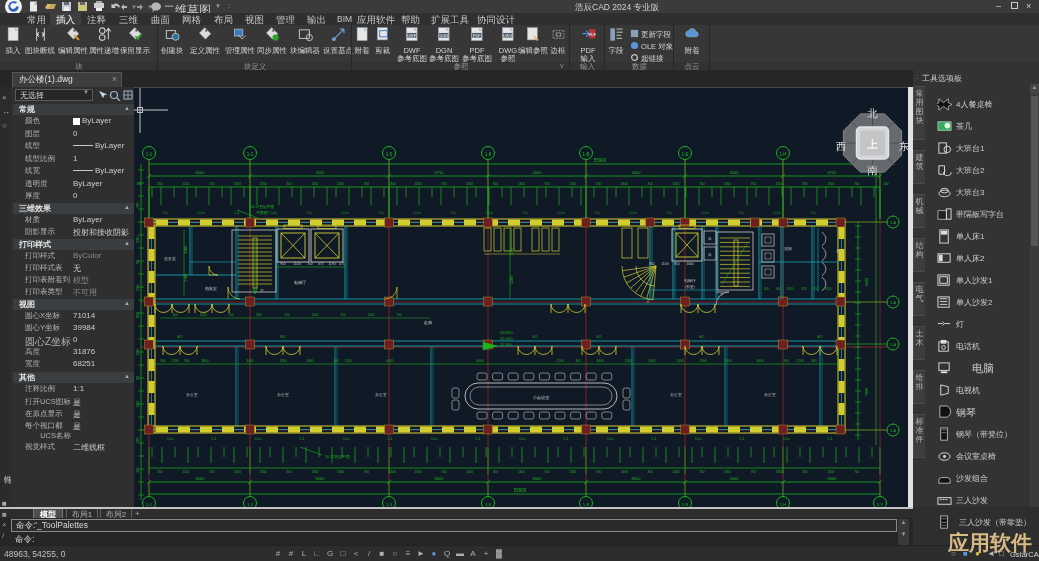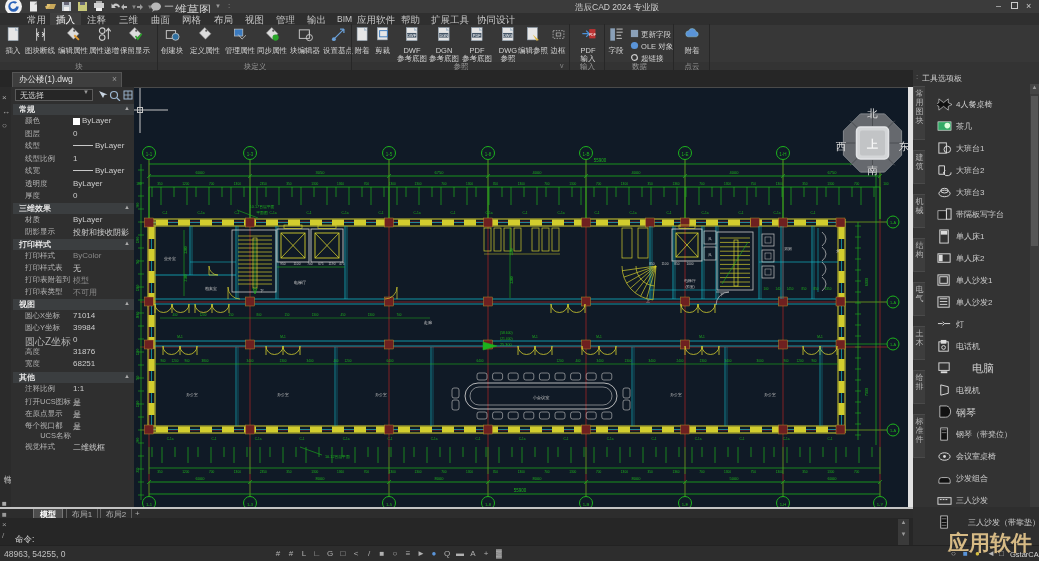--- a/index.html
+++ b/index.html
@@ -1250,39 +1250,42 @@
       <div style="position:absolute;left:24px;top:383px;height:22px;width:100px;white-space:nowrap;overflow:hidden"><svg width="15" height="15" viewBox="0 0 16 16" style="vertical-align:middle">
           <path d="M2,10 a3,3 0 0 1 3,-3 l6,0 a3,3 0 0 1 3,3 l0,3 l-12,0 z" fill="#111" stroke="#ddd" stroke-width="0.8"></path>
         </svg><span style="font-size:8px;color:#cccccc;margin-left:4px;vertical-align:middle">沙发组合</span></div>
       <div style="position:absolute;left:24px;top:405px;height:22px;width:100px;white-space:nowrap;overflow:hidden"><svg width="15" height="15" viewBox="0 0 16 16" style="vertical-align:middle">
           <rect x="1" y="5" width="14" height="7" fill="none" stroke="#ddd"></rect>
           <path d="M3,7 l2,0 M6,7 l2,0 M9,7 l2,0" stroke="#ddd"></path>
         </svg><span style="font-size:8px;color:#cccccc;margin-left:4px;vertical-align:middle">三人沙发</span></div>
       <div style="position:absolute;left:24px;top:427px;height:22px;width:100px;white-space:nowrap;overflow:hidden"><svg width="15" height="15" viewBox="0 0 16 16" style="vertical-align:middle">
           <rect x="4" y="1" width="7" height="13" fill="#111" stroke="#ddd" stroke-width="0.8"></rect>
           <path d="M5,4 l5,0 M5,8 l5,0 M5,11 l5,0" stroke="#ddd" stroke-width="0.5"></path>
-        </svg><span style="font-size:8px;color:#cccccc;margin-left:16px;vertical-align:middle">三人沙发（带靠垫）</span></div>
+        </svg><span style="font-size:8px;color:#cccccc;margin-left:7px;vertical-align:middle">三人沙发（带靠垫）</span></div>
  </div>
  <div class="abs" style="left:117px;top:14px;width:9px;height:423px;background:#3b3b3b;">
    <div class="abs" style="left:0;top:0;width:9px;height:10px;background:#454545;color:#999;font-size:6px;text-align:center;">▲</div>
    <div class="abs" style="left:1px;top:12px;width:7px;height:150px;background:#565656;"></div>
  </div>
 </div>
 
 <div class="abs" style="left:0;top:507px;width:913px;height:11px;background:#2d2d2d;border-top:2px solid #c4c4c4;">
   <div class="abs" style="left:2px;top:1px;color:#999;font-size:8px">■</div>
   <div class="abs" style="left:33px;top:0px;width:30px;height:11px;background:#4d4d4d;border:1px solid #777;border-top:none;color:#fff;font-size:8px;text-align:center;font-weight:bold;">模型</div>
   <div class="abs" style="left:66px;top:0px;width:32px;height:11px;border:1px solid #5f5f5f;border-top:none;color:#b0b0b0;font-size:8px;text-align:center;">布局1</div>
   <div class="abs" style="left:100px;top:0px;width:32px;height:11px;border:1px solid #5f5f5f;border-top:none;color:#b0b0b0;font-size:8px;text-align:center;">布局2</div>
   <div class="abs" style="left:135px;top:0px;color:#b0b0b0;font-size:8px;">+</div>
 </div>
 
 <div class="abs" style="left:0;top:518px;width:913px;height:27px;background:#262626;">
   <div class="abs" style="left:2px;top:2px;color:#999;font-size:8px">×</div>
   <div class="abs" style="left:2px;top:13px;color:#999;font-size:8px">/</div>
+  <div class="abs" style="left:11px;top:1px;width:886px;height:13px;background:#2b2b2b;border:1px solid #8a8a8a;color:#d8d8d8;font-size:8.5px;">
+    <span style="position:absolute;left:4px;top:0px">命令:'_ToolPalettes</span>
+  </div>
   <div class="abs" style="left:15px;top:16px;color:#d8d8d8;font-size:8.5px;">命令:</div>
   <div class="abs" style="left:898px;top:1px;width:11px;height:26px;background:#3a3a3a;color:#999;font-size:6px;text-align:center;">▲<br><br>▼</div>
 </div>
 
 <div class="abs" style="left:0;top:545px;width:1039px;height:16px;background:#2d2d2d;border-top:1px solid #222;">
   <div class="abs" style="left:4px;top:3px;color:#c0c0c0;font-size:8.5px;">48963, 54255, 0</div>
   <div style="position:absolute;left:272px;top:3px;width:12px;text-align:center;color:#b0b0b0;font-size:8px">#</div>
     <div style="position:absolute;left:285px;top:3px;width:12px;text-align:center;color:#b0b0b0;font-size:8px">#</div>
     <div style="position:absolute;left:298px;top:3px;width:12px;text-align:center;color:#b0b0b0;font-size:8px">L</div>
     <div style="position:absolute;left:311px;top:3px;width:12px;text-align:center;color:#b0b0b0;font-size:8px">∟</div>

